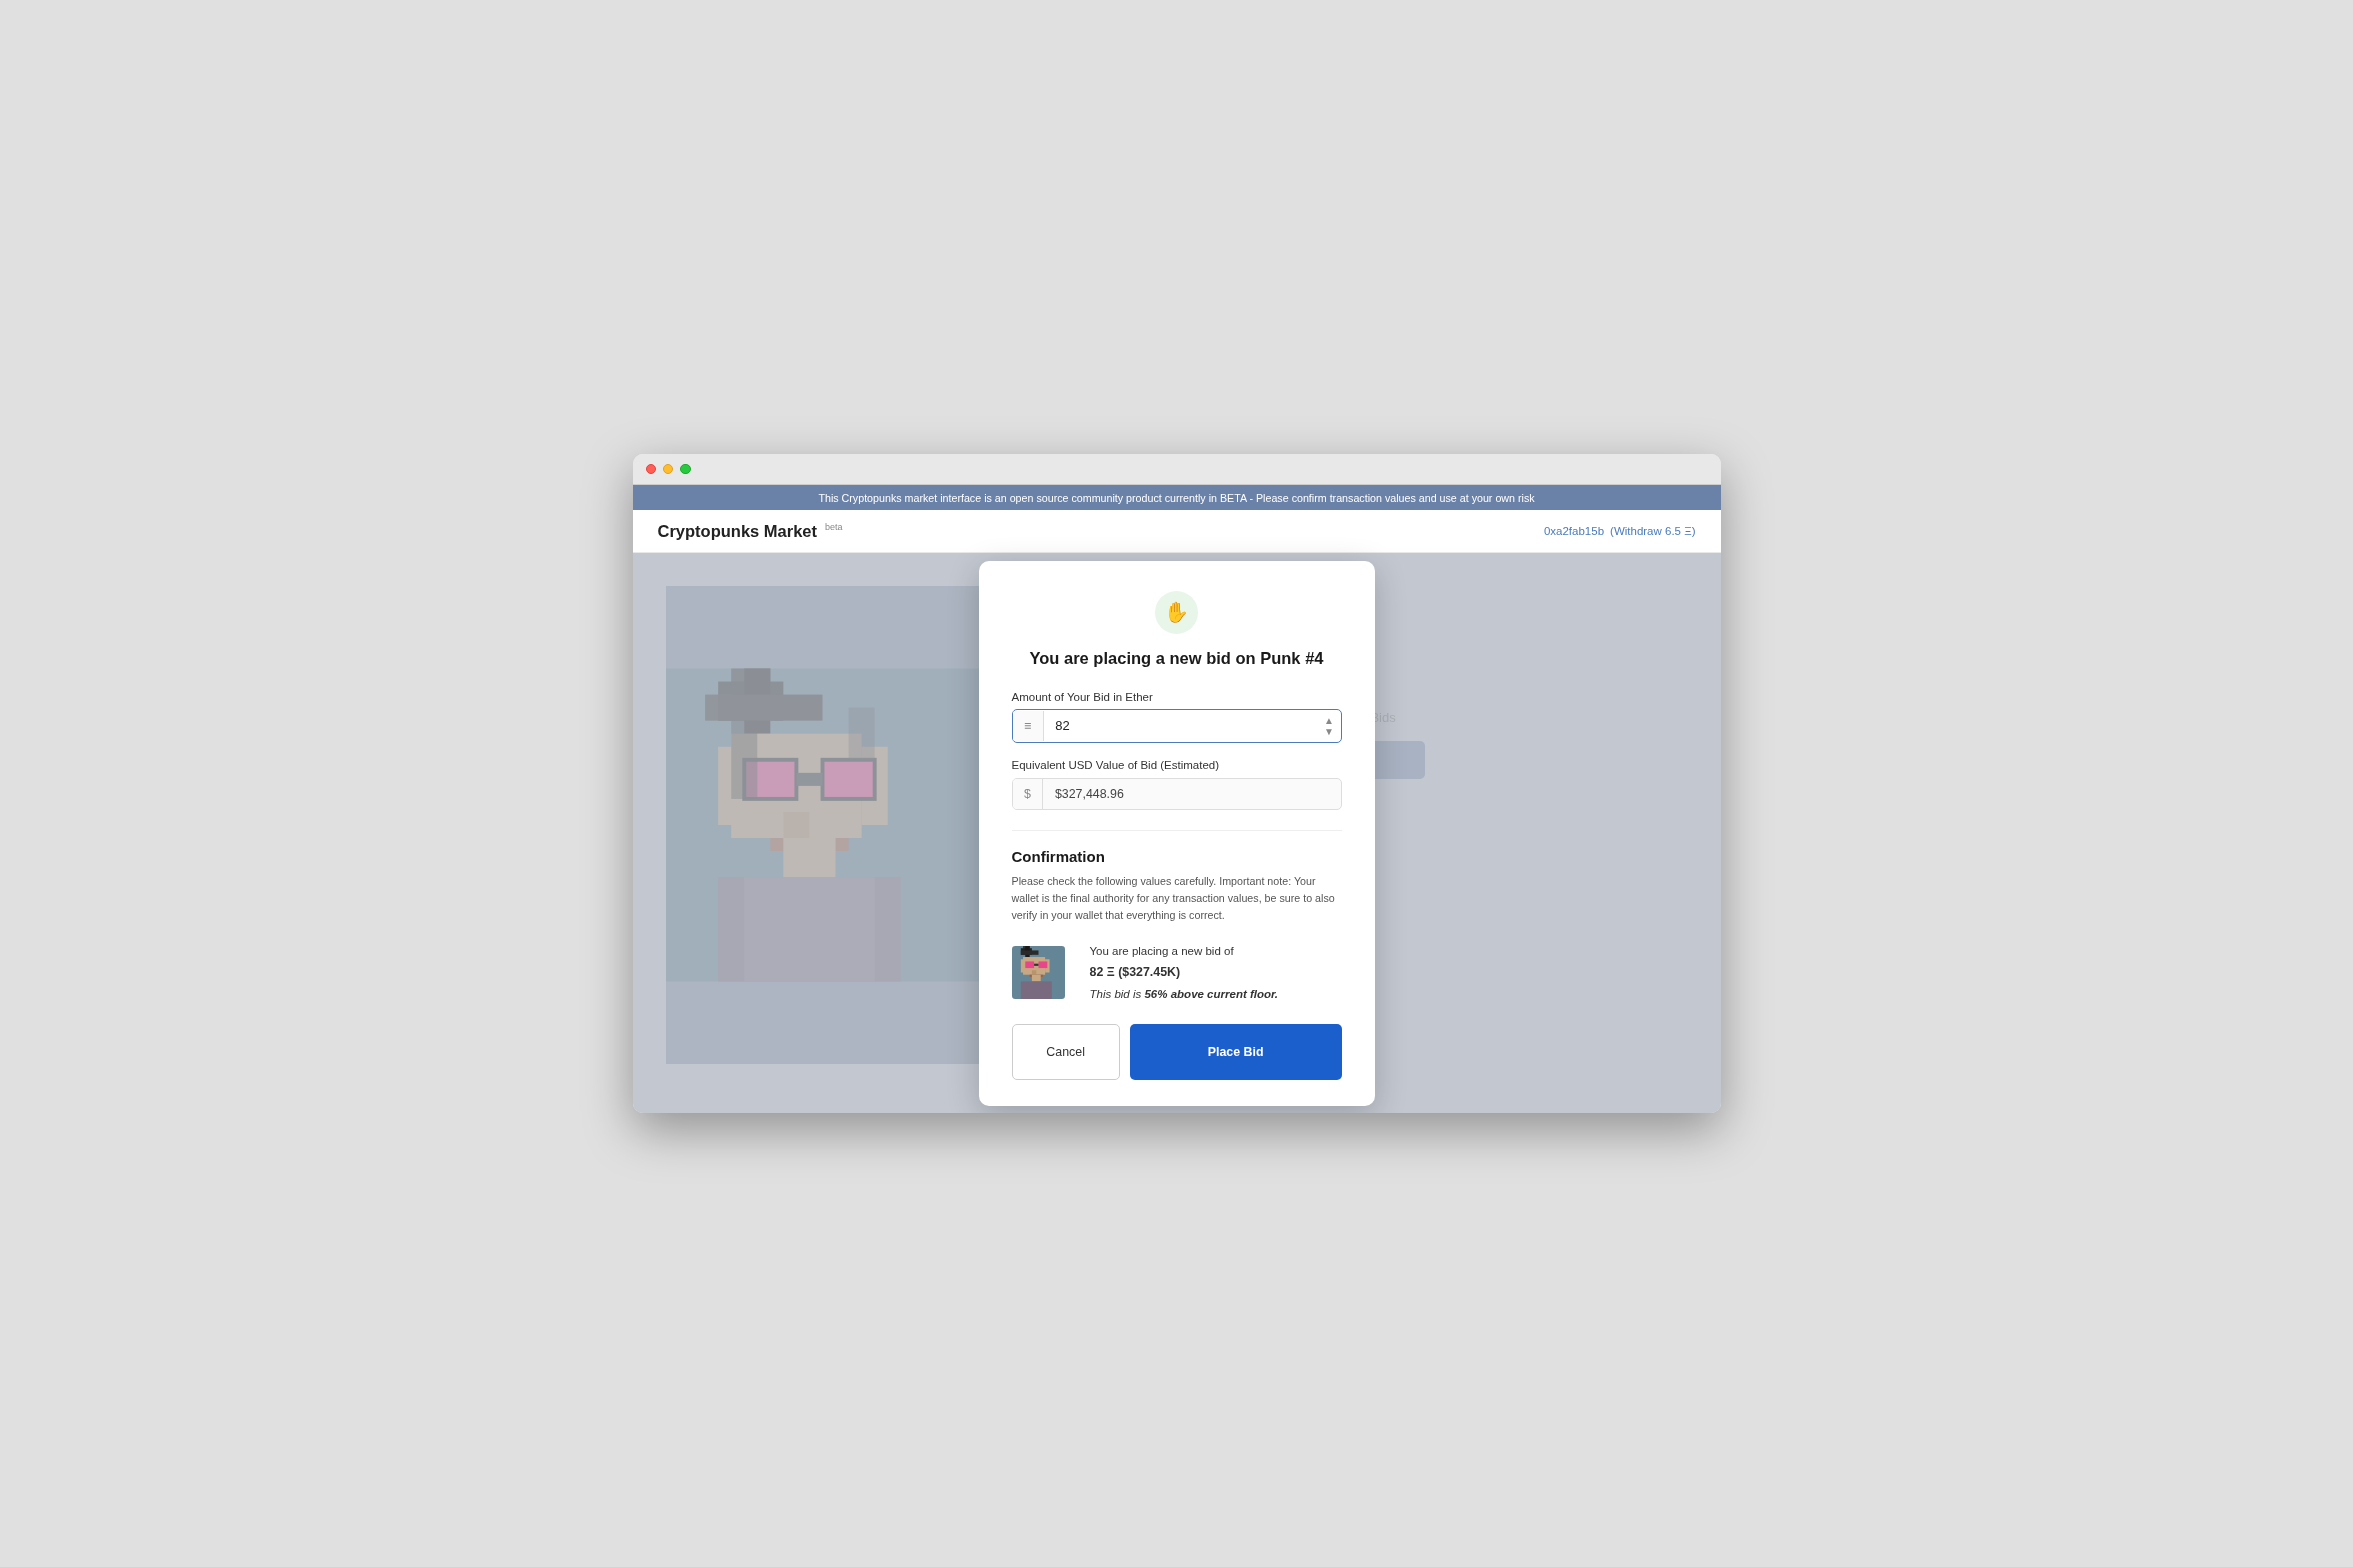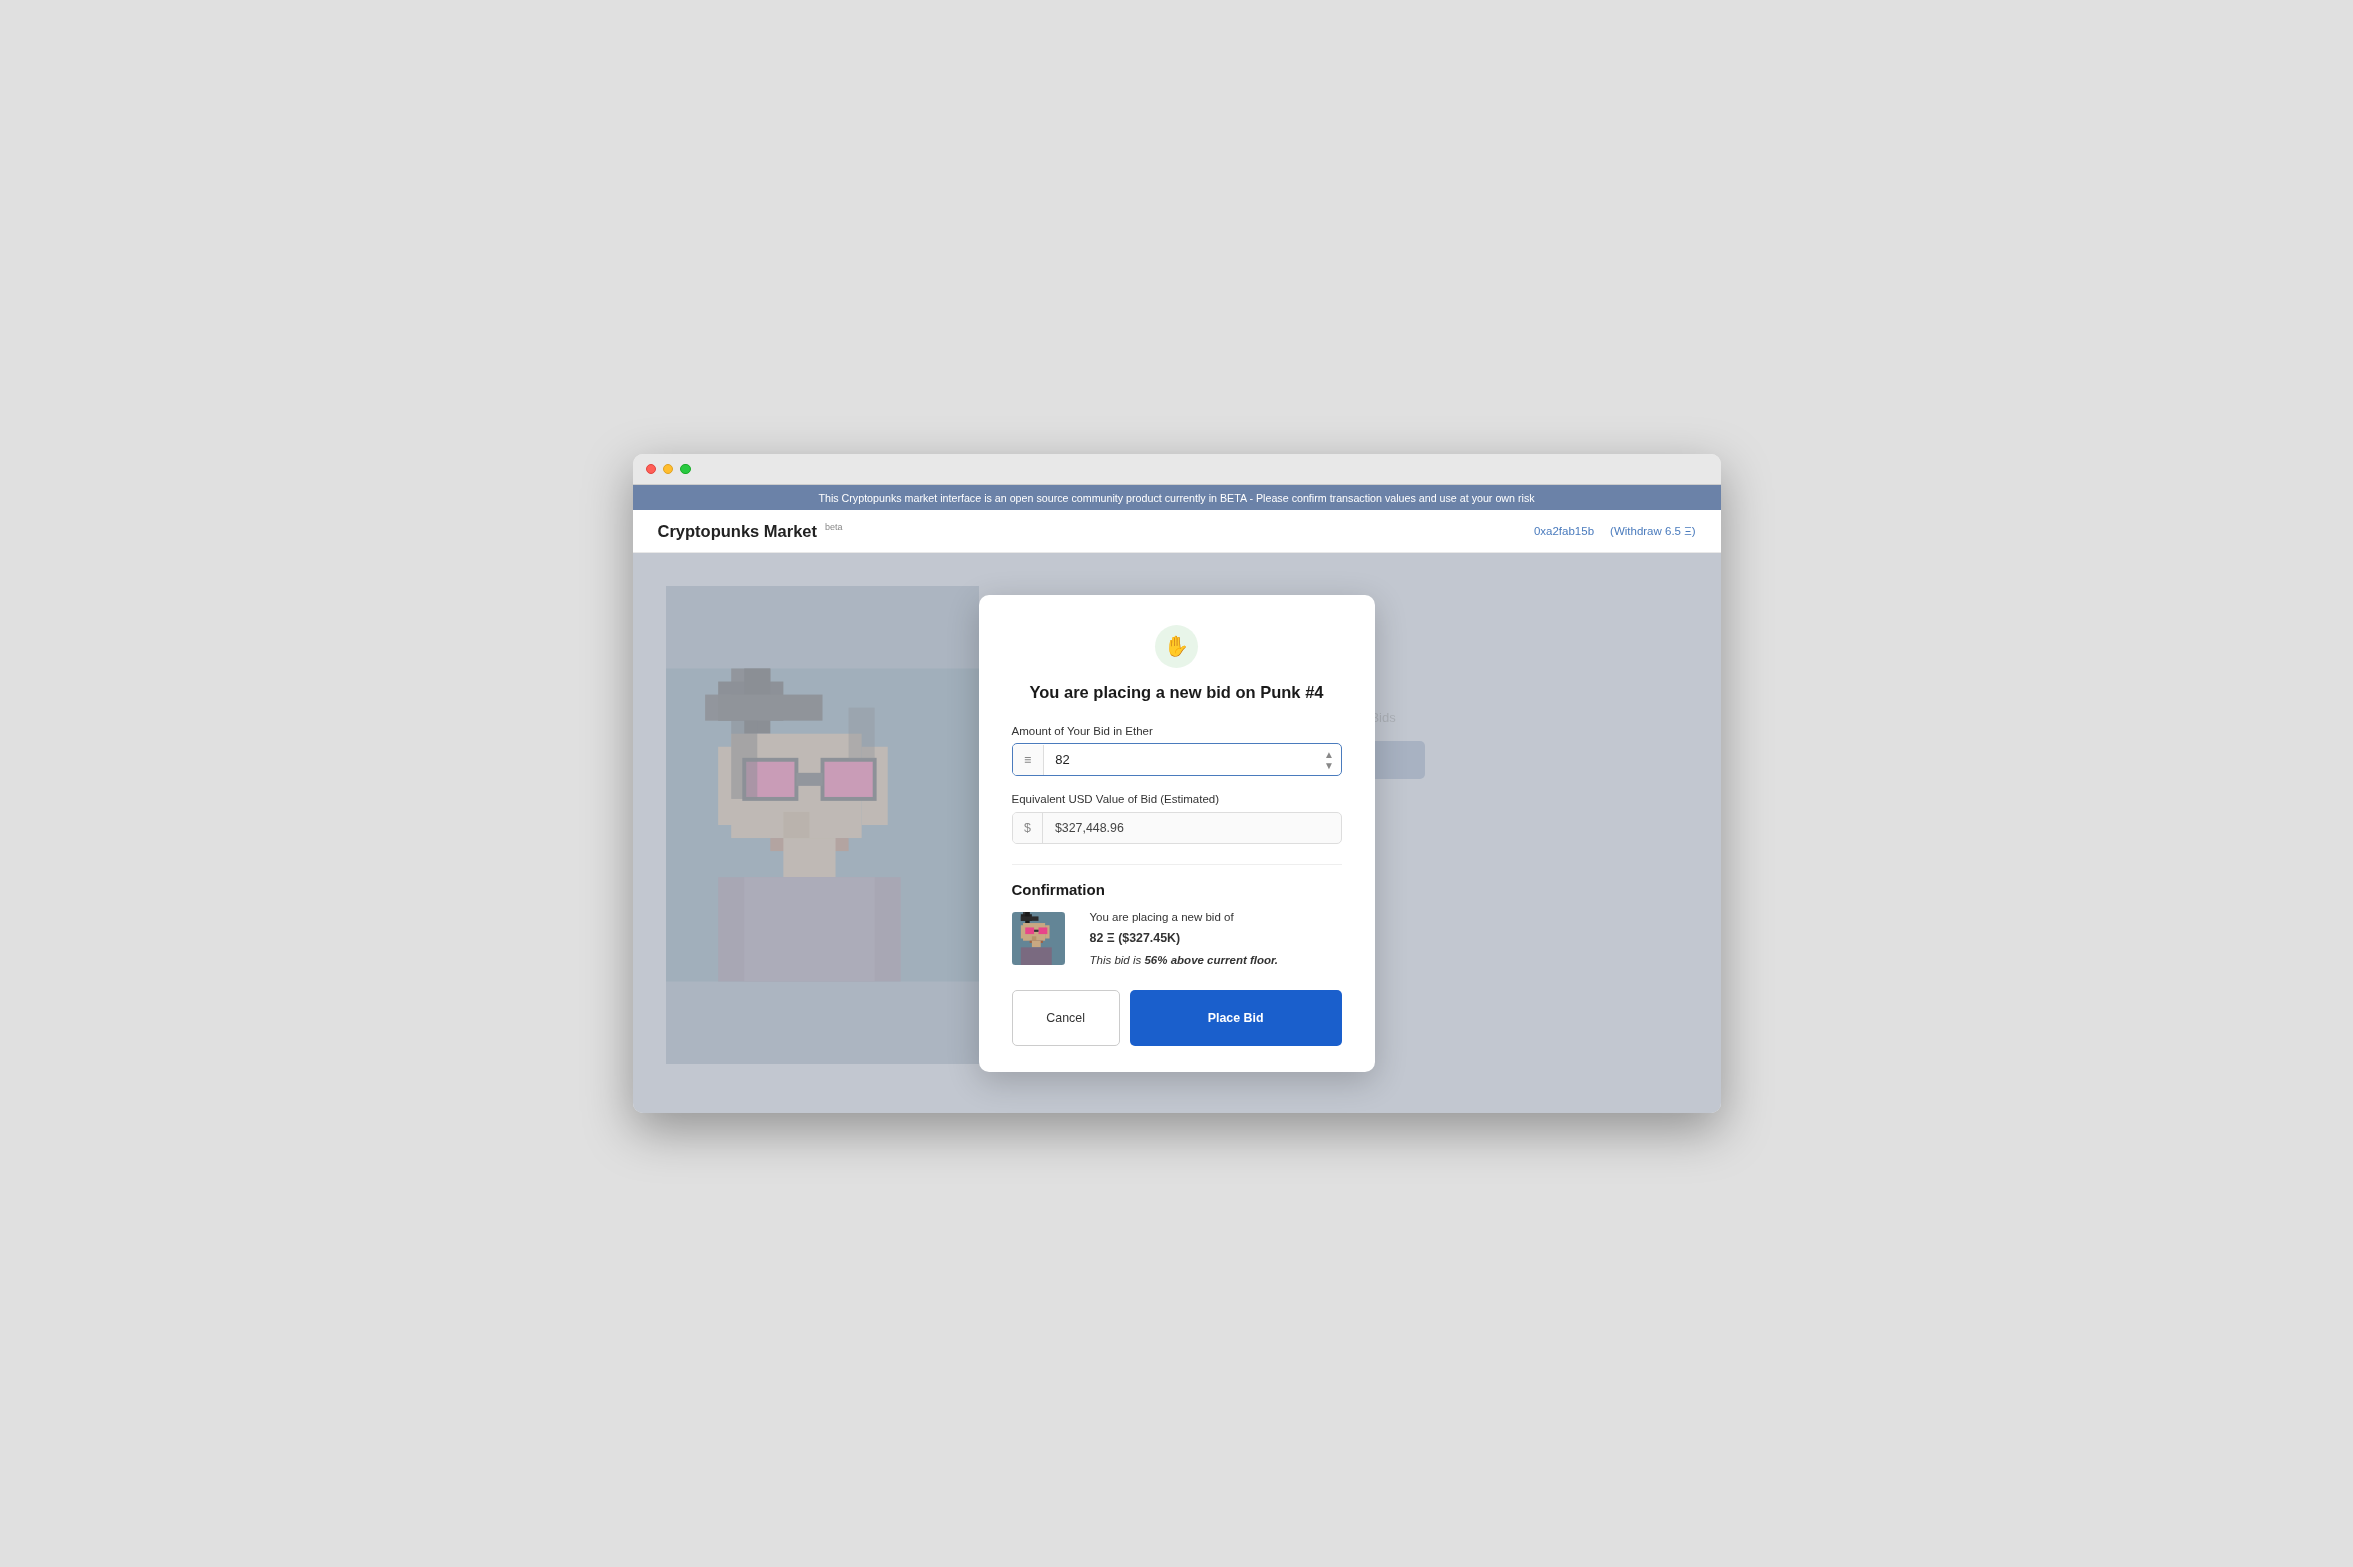--- a/index.html
+++ b/index.html
@@ -69,21 +69,21 @@
       font-size: 9px;
       font-weight: 400;
       color: #888;
       margin-left: 3.3px;
       vertical-align: super;
     }
 
     .header-right {
       display: flex;
       align-items: center;
-      gap: 16px;
+      gap: 6px;
       color: #4a7bbd;
       font-size: 11.5px;
     }
 
     .header-right .withdraw {
       color: #4a7bbd;
       cursor: pointer;
     }
 
     .main-content {
@@ -442,20 +442,21 @@
           <div class="input-wrapper-gray">
             <span class="input-prefix" style="border-right:0.8px solid #ddd;">$</span>
             <input type="text" class="input-field-readonly" readonly="" value="$327,448.96" style="">
           </div>
         </div>
 
         <hr class="divider">
 
         <div>
           <div class="confirmation-title">Confirmation</div>
+          <div class="confirmation-text">Please check the following values carefully. Important note: Your wallet is the final authority for any transaction values, be sure to also verify in your wallet that everything is correct.</div>
 
           <div class="confirmation-card">
 
             <div class="punk-thumb">
               <svg viewBox="0 0 24 24" xmlns="http://www.w3.org/2000/svg" style="width:100%;height:100%;image-rendering:pixelated;">
                 <rect width="24" height="24" fill="#638596"></rect>
                 <rect x="5" y="0" width="3" height="2" fill="#333"></rect>
                 <rect x="4" y="1" width="5" height="3" fill="#222"></rect>
                 <rect x="6" y="0" width="2" height="5" fill="#1a1a1a"></rect>
                 <rect x="4" y="2" width="8" height="2" fill="#2a2a2a"></rect>

